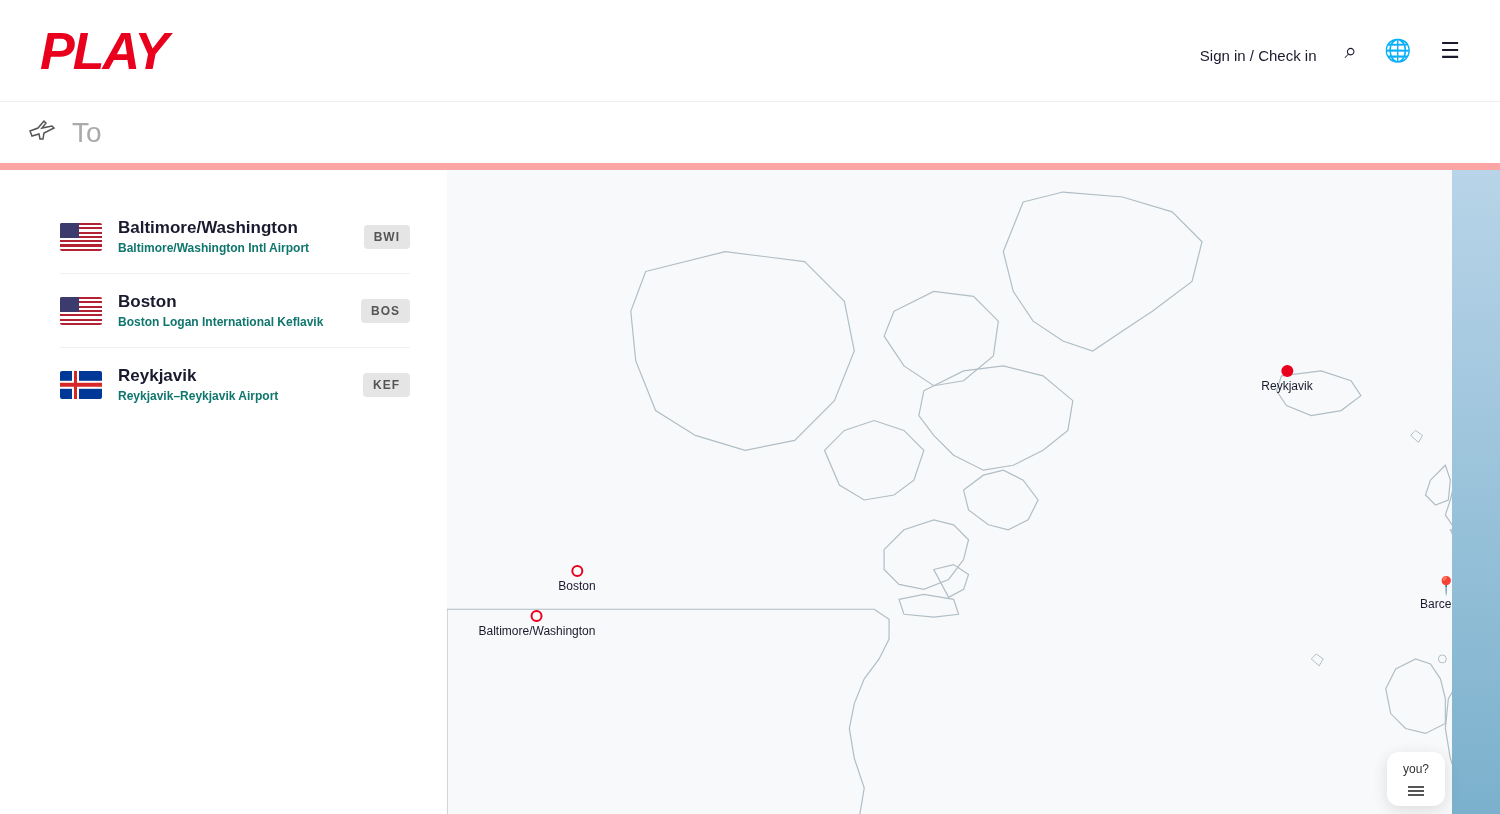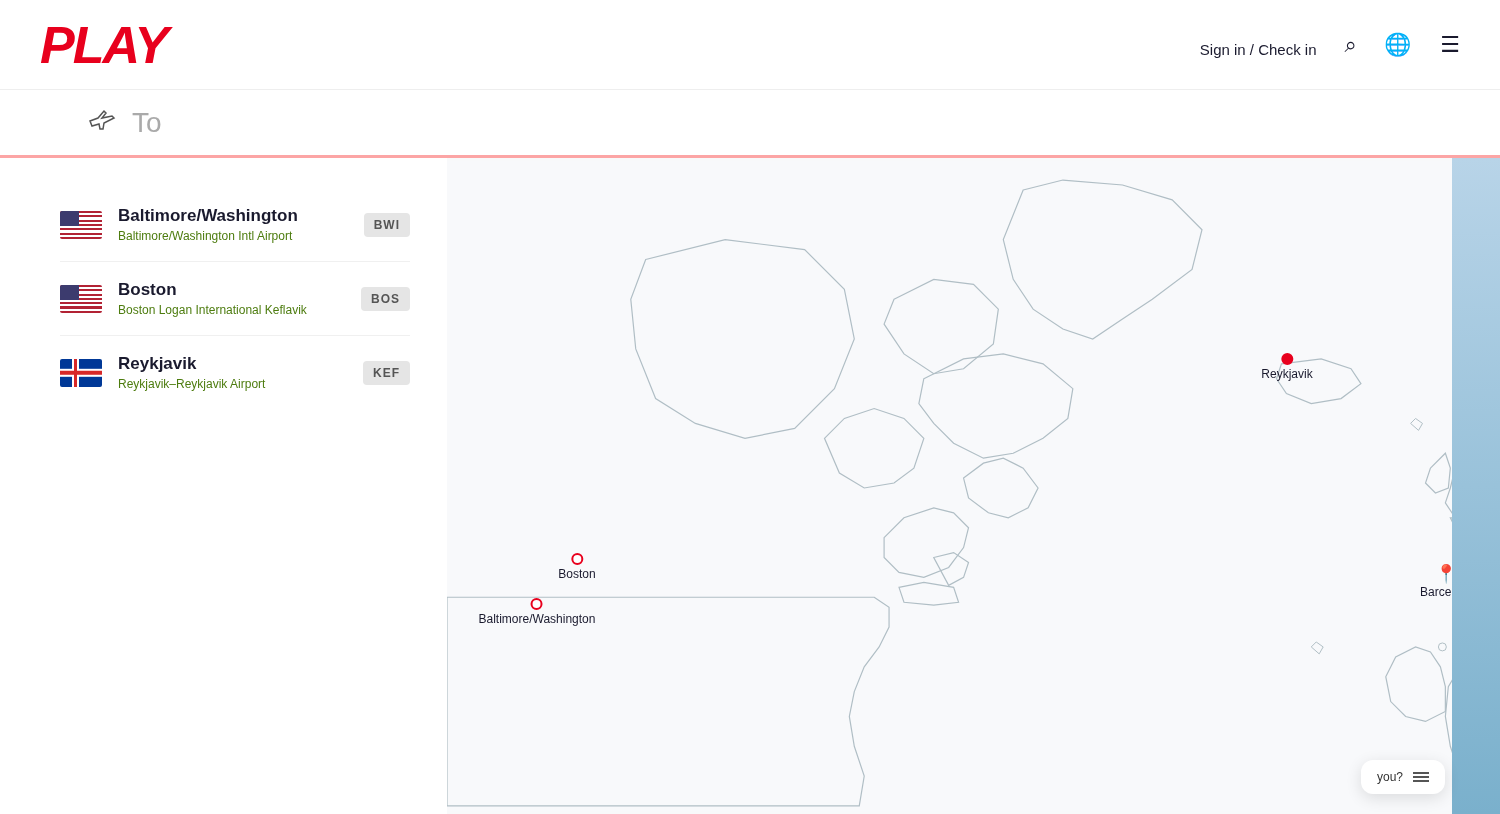--- a/index.html
+++ b/index.html
@@ -4,21 +4,21 @@
   <style>
     * { margin: 0; padding: 0; box-sizing: border-box; }
     body { font-family: -apple-system, BlinkMacSystemFont, 'Segoe UI', Arial, sans-serif; background: #fff; overflow: hidden; width: 1500px; height: 814px; }
 
     
     .header {
       display: flex;
       align-items: center;
       justify-content: space-between;
       padding: 0 40px;
-      height: 90px;
+      height: 102px;
       background: #fff;
       border-bottom: 1px solid #eee;
       position: relative;
       z-index: 10;
     }
     .logo {
       font-size: 52px;
       font-weight: 900;
       color: #e8001d;
       letter-spacing: -2px;
@@ -39,23 +39,23 @@
     .header-icon {
       font-size: 22px;
       color: #1a1a2e;
       cursor: pointer;
     }
 
     
     .sub-header {
       display: flex;
       align-items: center;
-      padding: 22px 88px;
-      background: #fff;
-      border-bottom: 3px solid #fca5a5;
+      padding: 22px 28px;
+      background: #fff;
+      border-bottom: 7px solid #fca5a5;
       gap: 16px;
       height: 68px;
     }
     .plane-icon {
       font-size: 22px;
       color: #555;
     }
     .to-label {
       font-size: 28px;
       color: #aaa;
@@ -167,21 +167,22 @@
       flex: 1;
     }
     .airport-city {
       font-size: 17px;
       font-weight: 700;
       color: #1a1a2e;
       margin-bottom: 3px;
     }
     .airport-name {
       font-size: 12px;
-      color: #4d7c0f;
+      color: #0f766e;
+      font-weight: bold;
     }
     .airport-code {
       background: #e5e5e5;
       color: #555;
       font-size: 12px;
       font-weight: 600;
       padding: 5px 10px;
       border-radius: 4px;
       letter-spacing: 1px;
     }
@@ -260,20 +261,21 @@
       background: #fff;
       border-radius: 12px;
       padding: 10px 16px;
       box-shadow: 0 4px 16px rgba(0,0,0,0.12);
       display: flex;
       align-items: center;
       gap: 10px;
       z-index: 10;
       font-size: 13px;
       color: #333;
+      flex-direction: column;
     }
     .chat-widget-text {
       font-size: 12px;
     }
     .chat-toggle {
       display: flex;
       flex-direction: column;
       gap: 2px;
       cursor: pointer;
     }

